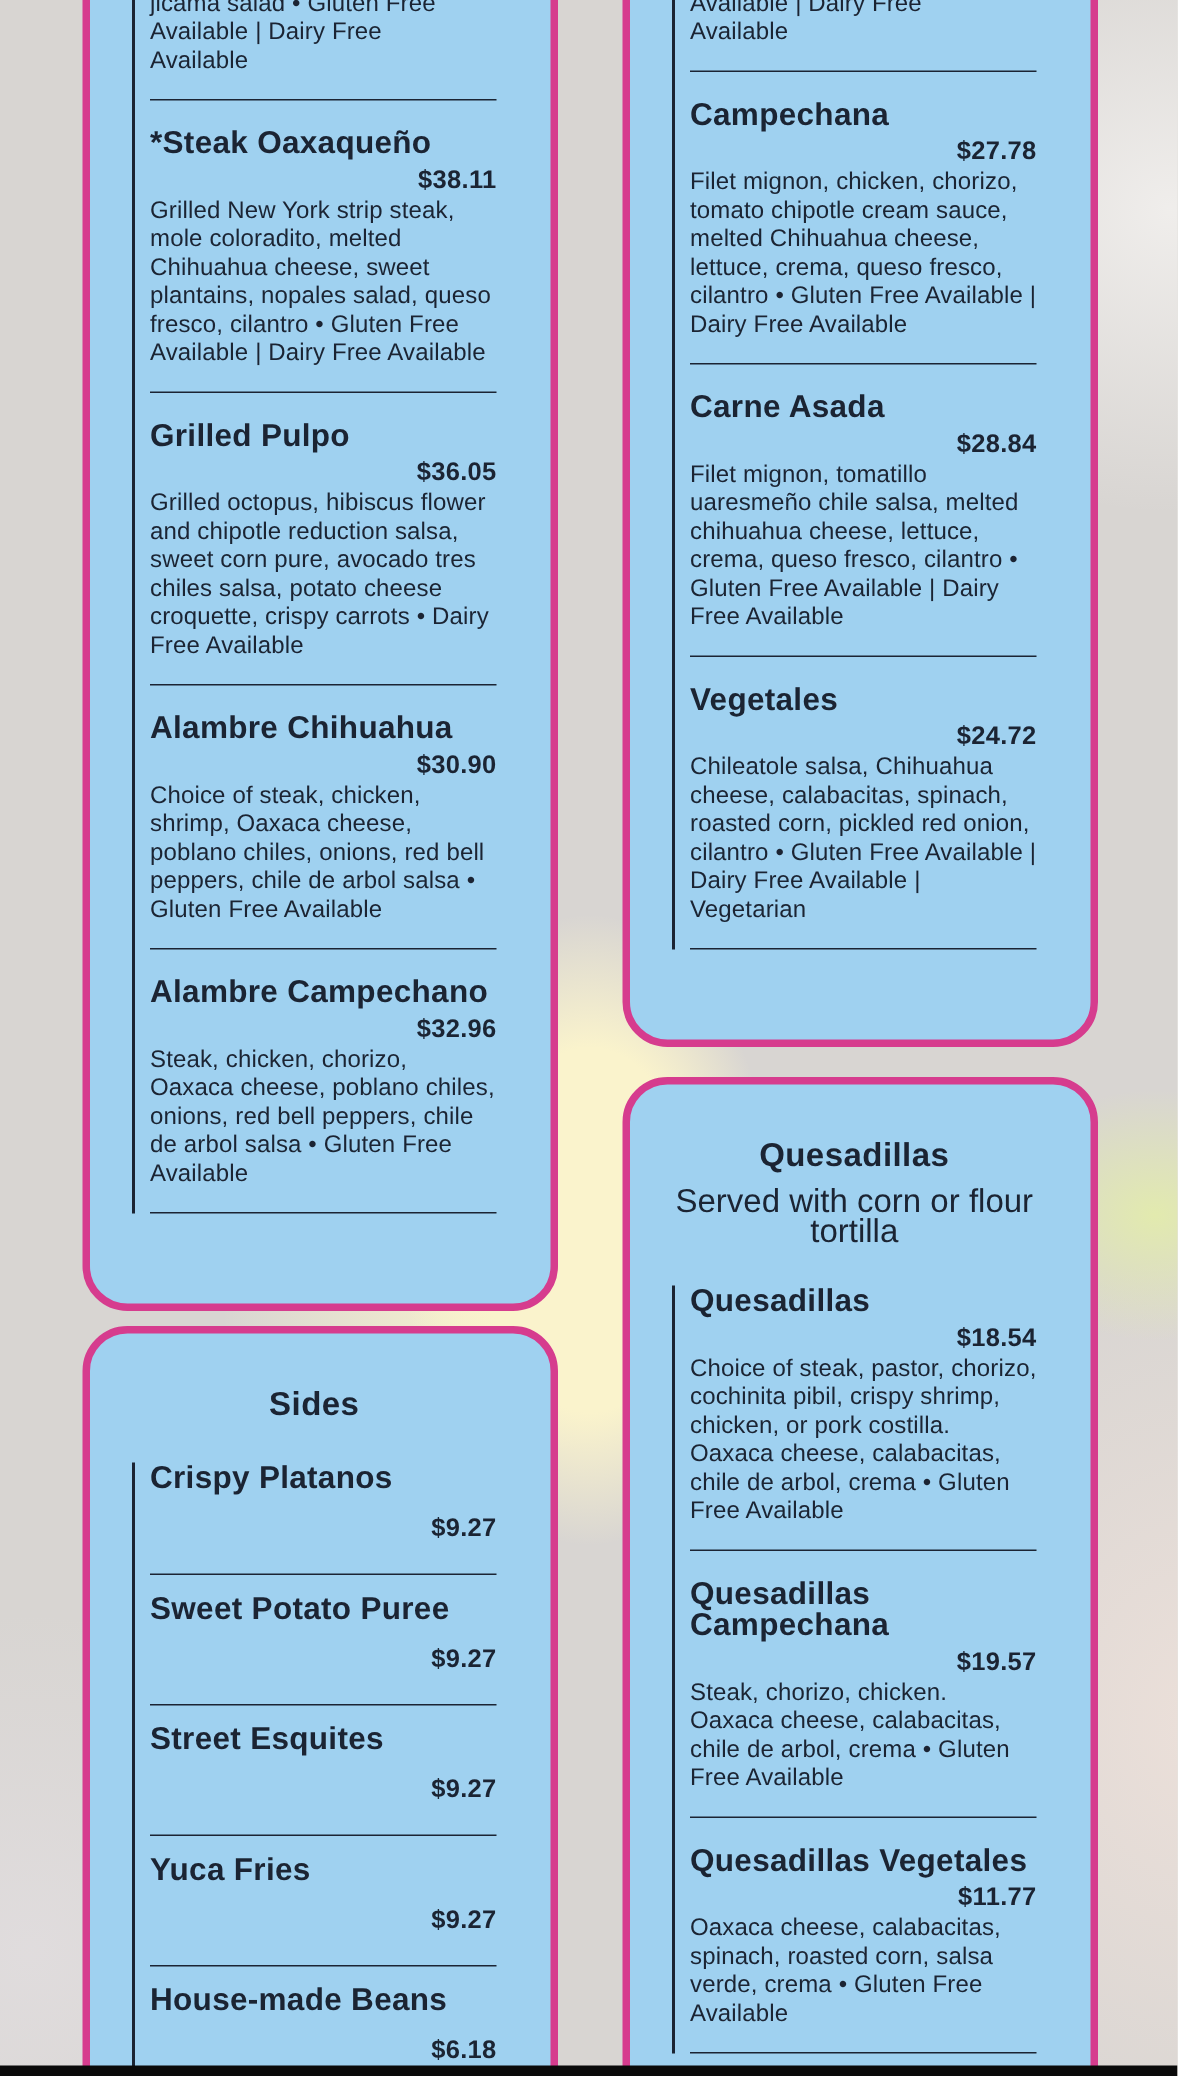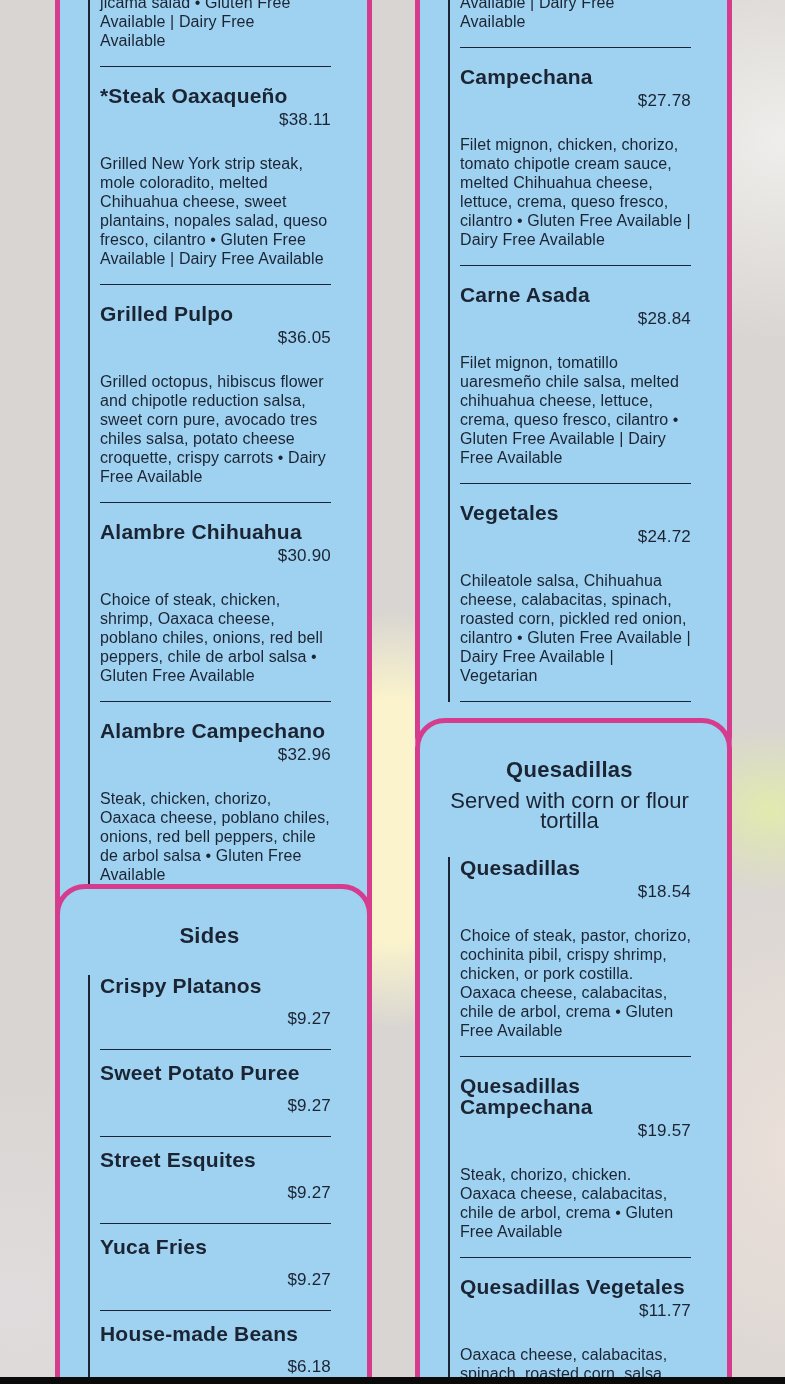--- a/index.html
+++ b/index.html
@@ -31,22 +31,22 @@
   .card-body{padding:58px 36px 42px 28px;}
   .card-body--titled{padding:34px 36px 38px 28px;}
   .card-title{font-size:22px;font-weight:700;text-align:center;letter-spacing:.3px;line-height:26px;}
   .card-subtitle{font-size:22px;text-align:center;margin-top:8px;line-height:20px;}
   .items{border-left:2px solid var(--ink);padding-left:10px;}
   .items--below-title{margin-top:26px;}
   .carry{font-size:16px;line-height:19px;letter-spacing:.1px;}
   .carry--left{max-width:210px;}
   .carry--right{max-width:178px;}
   .iname{font-size:21px;font-weight:700;line-height:21px;letter-spacing:.2px;}
-  .iprice{font-size:17px;font-weight:400;line-height:21px;text-align:right;margin-top:3px;letter-spacing:.2px;}
-  .desc{font-size:16px;line-height:19px;margin-top:24px;letter-spacing:.1px;}
+  .iprice{font-size:17px;font-weight:700;line-height:21px;text-align:right;margin-top:3px;letter-spacing:.2px;}
+  .desc{font-size:16px;line-height:19px;margin-top:1px;letter-spacing:.1px;}
   .divider{border-bottom:1.5px solid var(--ink);margin:16px 0 18px;}
   .item--simple .iprice{margin-top:12px;}
   .item--simple .divider{margin:20px 0 12px;}
   #card-left-top{left:55px;top:-70px;}
   #card-sides{left:55px;top:884px;min-height:560px;}
   #card-right-top{left:415px;top:-70px;}
   #card-quesadillas{left:415px;top:718px;}
   .bottom-bar{position:absolute;left:0;right:0;bottom:0;height:7px;background:var(--bottom_bar);z-index:50;}
 </style>
 </head>

